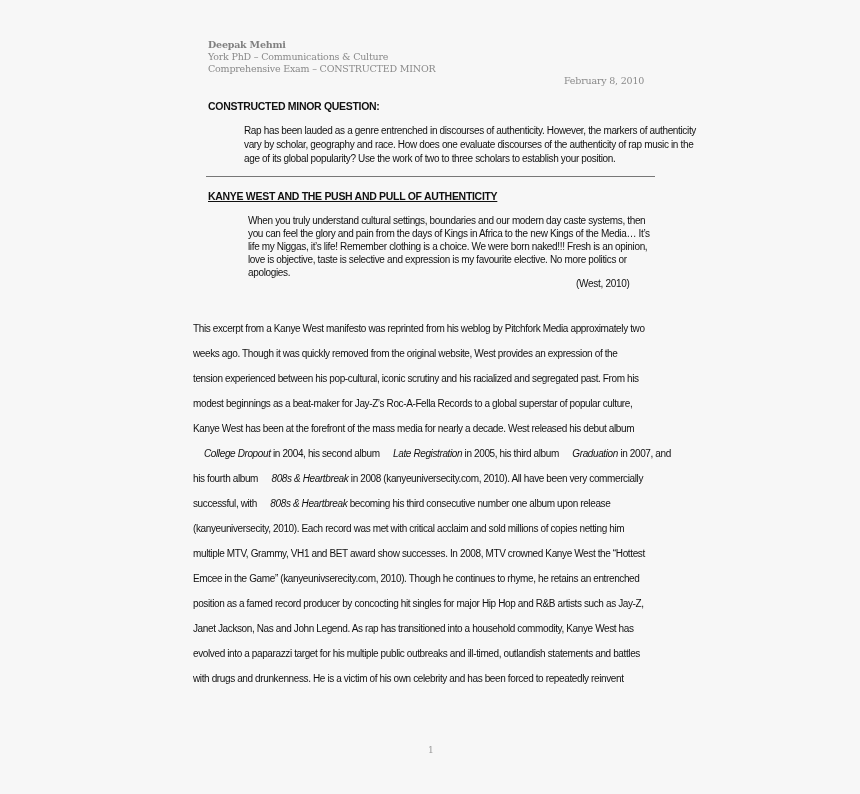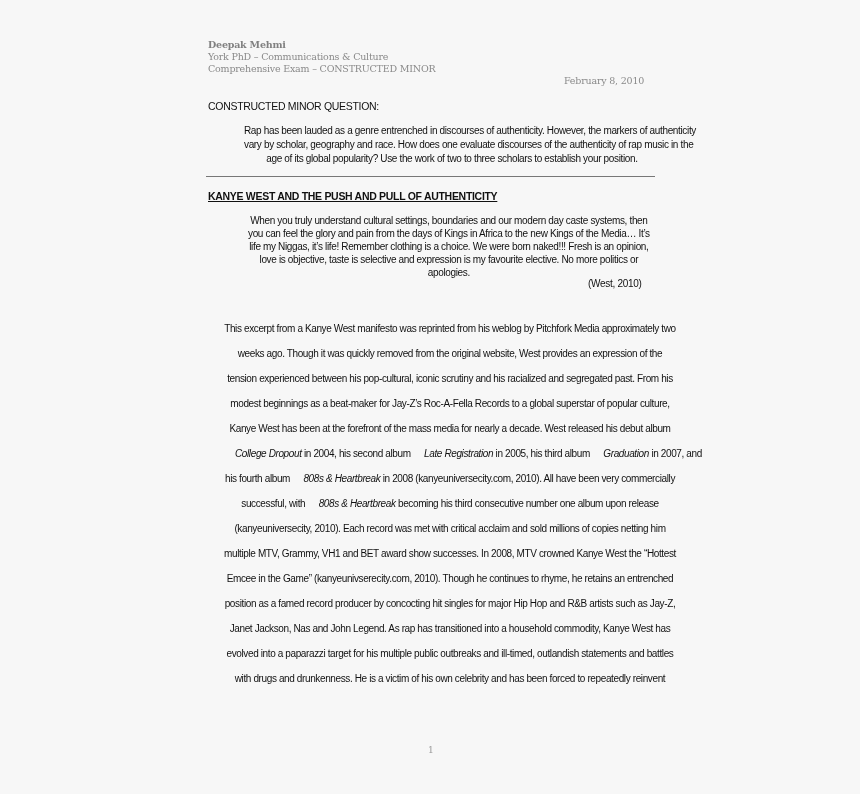--- a/index.html
+++ b/index.html
@@ -4,38 +4,38 @@
 <style>
   html, body { margin: 0; padding: 0; }
   body {
     width: 860px; height: 794px;
     background: #f7f7f7;
     position: relative;
     overflow: hidden;
     font-family: "Liberation Sans", sans-serif;
     color: #111;
   }
-  .page { position: absolute; left: 0; top: 0; width: 860px; height: 762px; text-align: center; }
+  .page { position: absolute; left: 0; top: 0; width: 860px; height: 762px; }
   .hdr {
     position: absolute; left: 208px;
     font-family: "DejaVu Serif", serif;
     font-size: 9.5px; color: #8a8a8a; letter-spacing: -0.2px;
     white-space: nowrap;
   }
   .hdr.name { top: 39px; font-weight: bold; color: #808080; }
   .hdr.prog { top: 51px; }
   .hdr.exam { top: 63px; }
   .date {
     position: absolute; left: 564px; top: 75px;
     font-family: "DejaVu Serif", serif;
     font-size: 9.5px; color: #8a8a8a; white-space: nowrap; letter-spacing: -0.2px;
   }
   .qtitle {
     position: absolute; left: 208px; top: 100px;
-    font-size: 10.5px; font-weight: normal; letter-spacing: -0.3px; white-space: nowrap;
+    font-size: 10.5px; font-weight: bold; letter-spacing: -0.3px; white-space: nowrap;
   }
   .qtext {
     position: absolute; left: 208px; top: 124px; width: 452px;
     font-size: 10px; line-height: 14px; letter-spacing: -0.35px;
   }
   .qtext div { white-space: nowrap; padding-left: 36px; }
   .rule {
     position: absolute; left: 206px; top: 176px; width: 449px; height: 1px;
     background: #777;
   }
@@ -43,25 +43,25 @@
     position: absolute; left: 208px; top: 190px;
     font-size: 10.5px; font-weight: bold; text-decoration: underline;
     letter-spacing: -0.3px; white-space: nowrap;
   }
   .quote {
     position: absolute; left: 248px; top: 214px;
     font-size: 10px; line-height: 13px; letter-spacing: -0.35px;
   }
   .quote div { white-space: nowrap; }
   .cite {
-    position: absolute; left: 588px; top: 278px;
+    position: absolute; left: 576px; top: 278px;
     font-size: 10px; letter-spacing: -0.3px; white-space: nowrap;
   }
   .body {
-    position: absolute; left: 224px; top: 316px; width: 452px;
+    position: absolute; left: 193px; top: 316px; width: 452px;
     font-size: 10px; line-height: 25px; letter-spacing: -0.38px;
   }
   .body div { white-space: nowrap; height: 25px; }
   .body i { font-style: italic; margin-left: 11px; }
   .pagenum {
     position: absolute; left: 428px; top: 745px;
     font-family: "DejaVu Serif", serif;
     font-size: 9px; color: #999;
   }
 </style>

